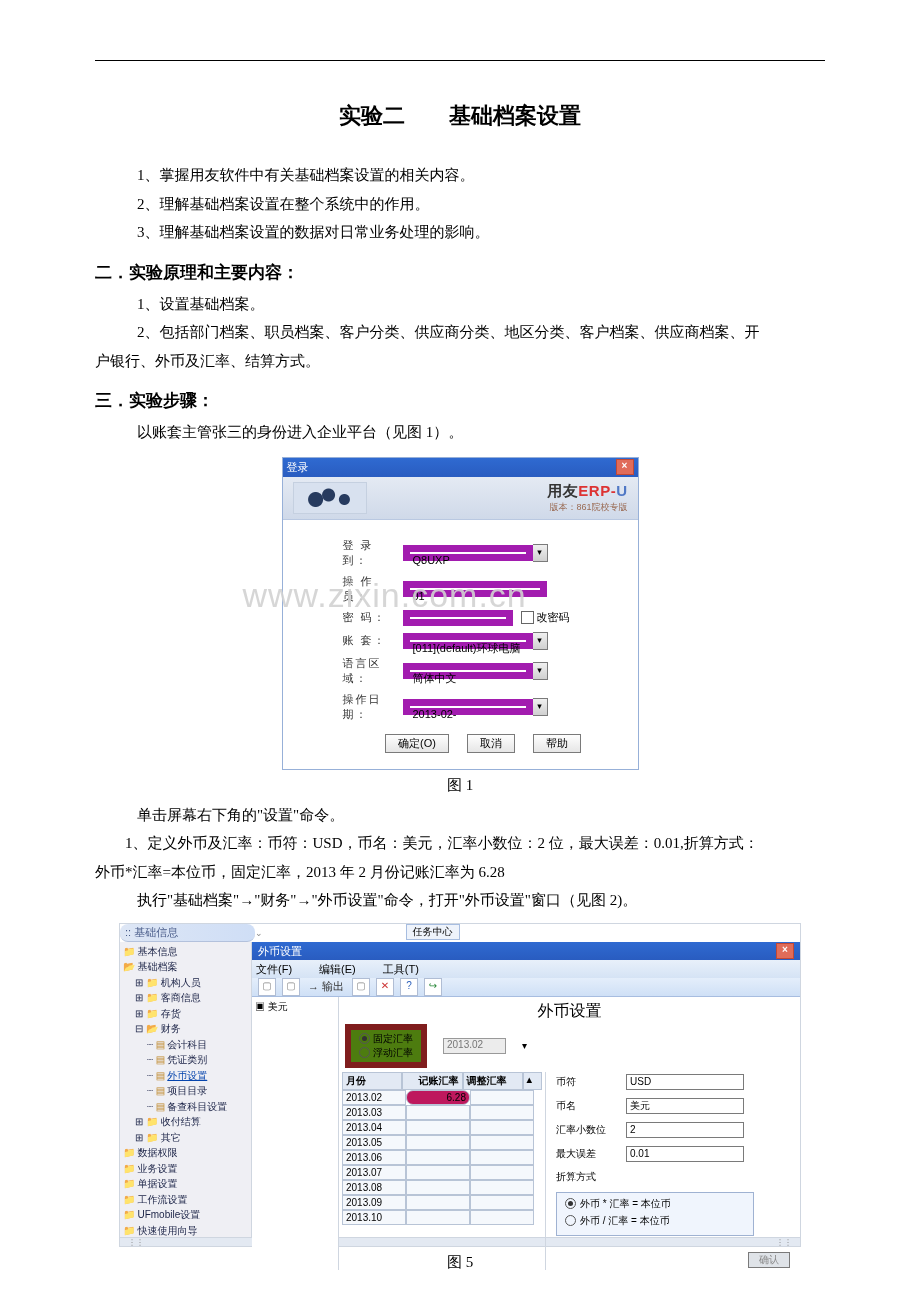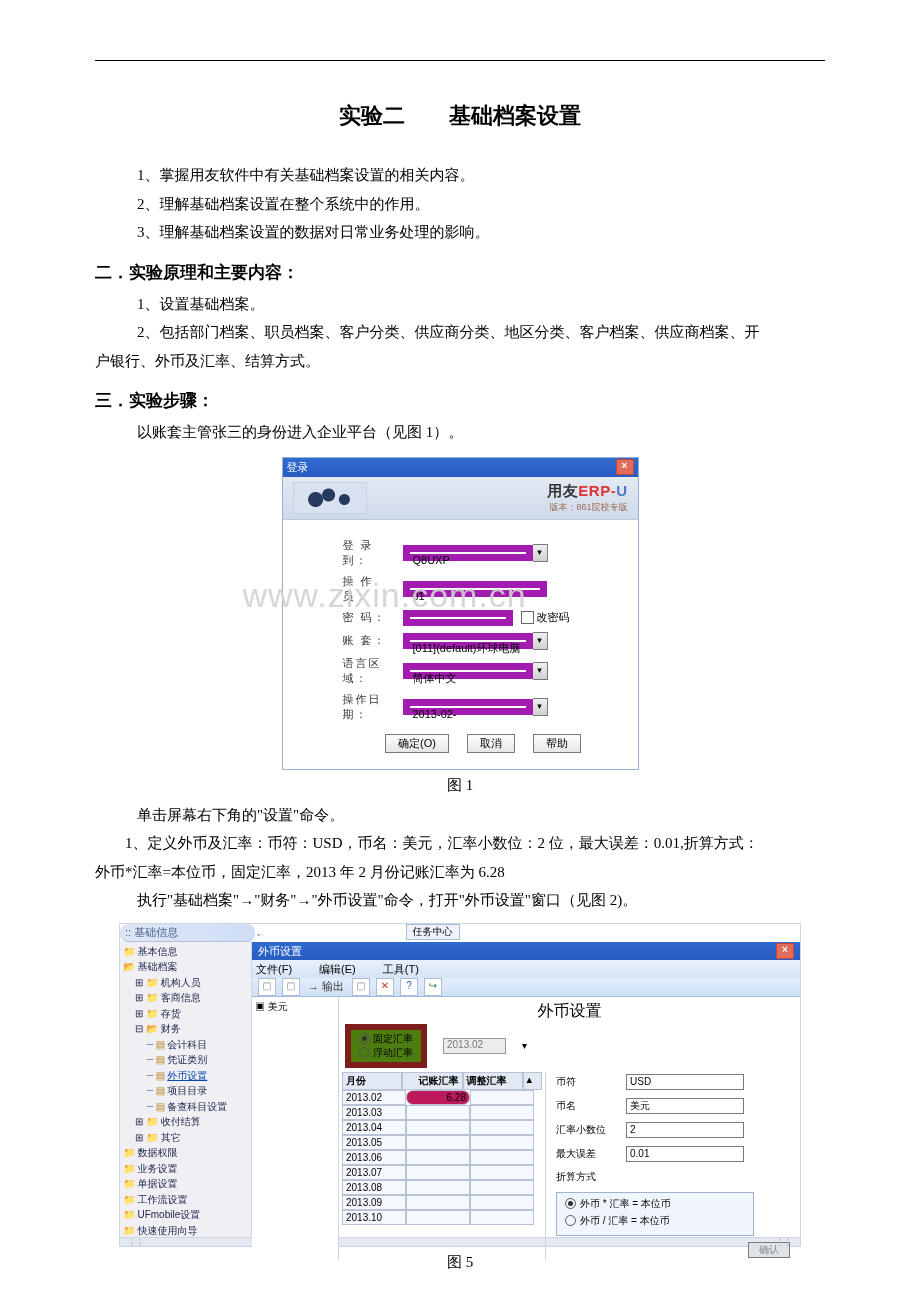--- a/index.html
+++ b/index.html
@@ -316,21 +316,21 @@
     width: 180px;
   }
   .conv-grp .r { display: flex; align-items: center; gap: 4px; margin-bottom: 3px; }
   .confirm-btn {
     border: 1px solid #7a7a7a;
     background: #dfe3e8;
     color: #888;
     padding: 0 10px;
     font-size: 10px;
     float: right;
-    margin-top: 6px;
+    margin-top: 16px;
   }
   .taskbox {
     display: inline-block;
     border: 1px solid #a7bde0;
     background: #eef3fb;
     padding: 0 6px;
     height: 14px;
     line-height: 14px;
     font-size: 10px;
     margin-left: 140px;

